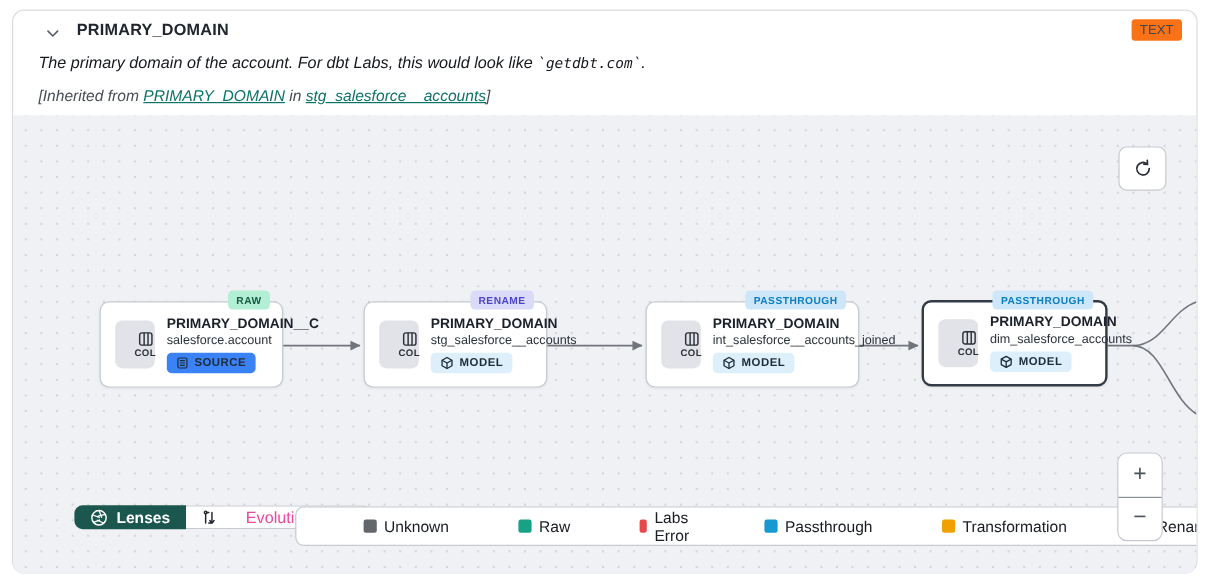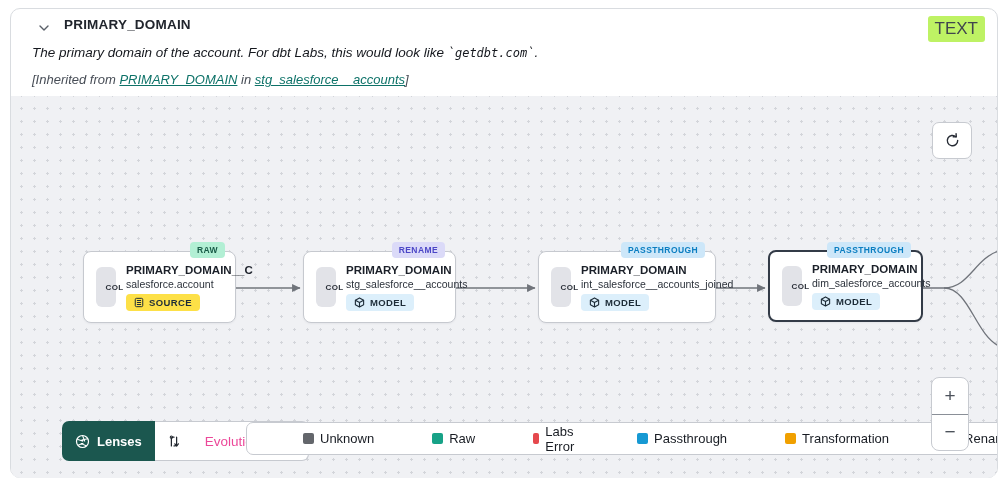--- a/index.html
+++ b/index.html
@@ -5,21 +5,21 @@
   * { margin:0; padding:0; box-sizing:border-box; }
   html,body { width:1008px; height:485px; background:#ffffff; font-family:"Liberation Sans", sans-serif; }
   .card {
     position:absolute; left:10px; top:8px; width:988px; height:470px;
     background:#ffffff; border:1px solid #d9dce0; border-radius:10px;
   }
   
   .hdr { position:relative; height:87px; }
   .chevron { position:absolute; left:26px; top:12px; width:14px; height:14px; color:#5a6069; cursor:pointer; }
   .hdr-title { position:absolute; left:53px; top:8px; font-size:13.5px; font-weight:bold; color:#21252d; letter-spacing:.2px; }
-  .type-badge { position:absolute; right:12px; top:7px; background:#bef264; color:#40454e; font-size:17px; padding:3px 7px; border-radius:3px; }
+  .type-badge { position:absolute; right:12px; top:7px; background:#f97316; color:#40454e; font-size:11px; padding:3px 7px; border-radius:3px; }
   .desc { position:absolute; left:21px; top:36px; font-style:italic; font-size:13.5px; color:#15181e; white-space:nowrap; }
   .desc code { font-family:"DejaVu Sans Mono", monospace; font-weight:normal; font-style:italic; font-size:12px; }
   .inherited { position:absolute; left:21px; top:63px; font-style:italic; font-size:13px; color:#474d56; white-space:nowrap; }
   .inherited a { color:#0d7268; text-decoration:underline; cursor:pointer; }
   
   .canvas {
     position:absolute; left:0; top:87px; width:986px; height:382px;
     background:#f0f1f4; border-radius:0 0 9px 9px; overflow:hidden;
     background-image: radial-gradient(circle, #d3d5da 1px, rgba(0,0,0,0) 1.3px);
     background-size: 13px 13px; background-position: 4px 6px;
@@ -39,36 +39,36 @@
   }
   .node.selected { border:2px solid #333b47; }
   .status-badge {
     position:absolute; top:-10px; right:10px; font-size:8.5px; font-weight:bold;
     letter-spacing:.4px; padding:3px 7px; border-radius:4px;
   }
   .status-raw { background:#b2efd4; color:#175a46; }
   .status-rename { background:#dbdaf8; color:#4b46c6; }
   .status-passthrough { background:#cde7f9; color:#0b7ec1; }
   .col-chip {
-    width:20px; height:40px; background:#e2e3e8; border-radius:6px; flex:0 0 auto;
-    display:flex; flex-direction:row; align-items:center; justify-content:center; color:#2c313a;padding-left:17px;
+    width:33px; height:40px; background:#e2e3e8; border-radius:6px; flex:0 0 auto;
+    display:flex; flex-direction:column; align-items:center; justify-content:center; color:#2c313a;padding-left:17px;
   }
   .col-chip .col-label { font-size:8px; font-weight:bold; letter-spacing:.3px; margin-top:1px; }
   .node-body { display:flex; flex-direction:column; align-items:flex-start; gap:2px; }
   .node-title { font-size:11.5px; font-weight:bold; color:#1b2029; white-space:nowrap; }
   .node-sub { font-size:10.5px; color:#2c323b; white-space:nowrap; }
   .res-badge {
     margin-top:2px; display:inline-flex; align-items:center; gap:5px;
     font-size:9.5px; font-weight:bold; letter-spacing:.4px; color:#1d2c38;
     padding:3px 8px; border-radius:4px;
   }
-  .res-source { background:#fde047; }
+  .res-source { background:#3b82f6; }
   .res-model { background:#dcEFfb; background:#dceffb; }
   
-  .lens-group { position:absolute; left:25px; top:325px; height:40px; display:flex; cursor:pointer;padding-left:26px; }
+  .lens-group { position:absolute; left:25px; top:325px; height:20px; display:flex; cursor:pointer;padding-left:26px; }
   .lens-left {
     display:flex; align-items:center; gap:7px; background:#1b574f; color:#ffffff;
     font-size:13px; font-weight:bold; padding:0 13px; border-radius:7px 0 0 7px;
   }
   .lens-right {
     display:flex; align-items:center; gap:24px; background:#ffffff; color:#ec4899;
     font-size:13.5px; padding:0 12px; border:1px solid #c7cad0; border-left:none;
     border-radius:0 7px 7px 0;
   }
   .legend {

